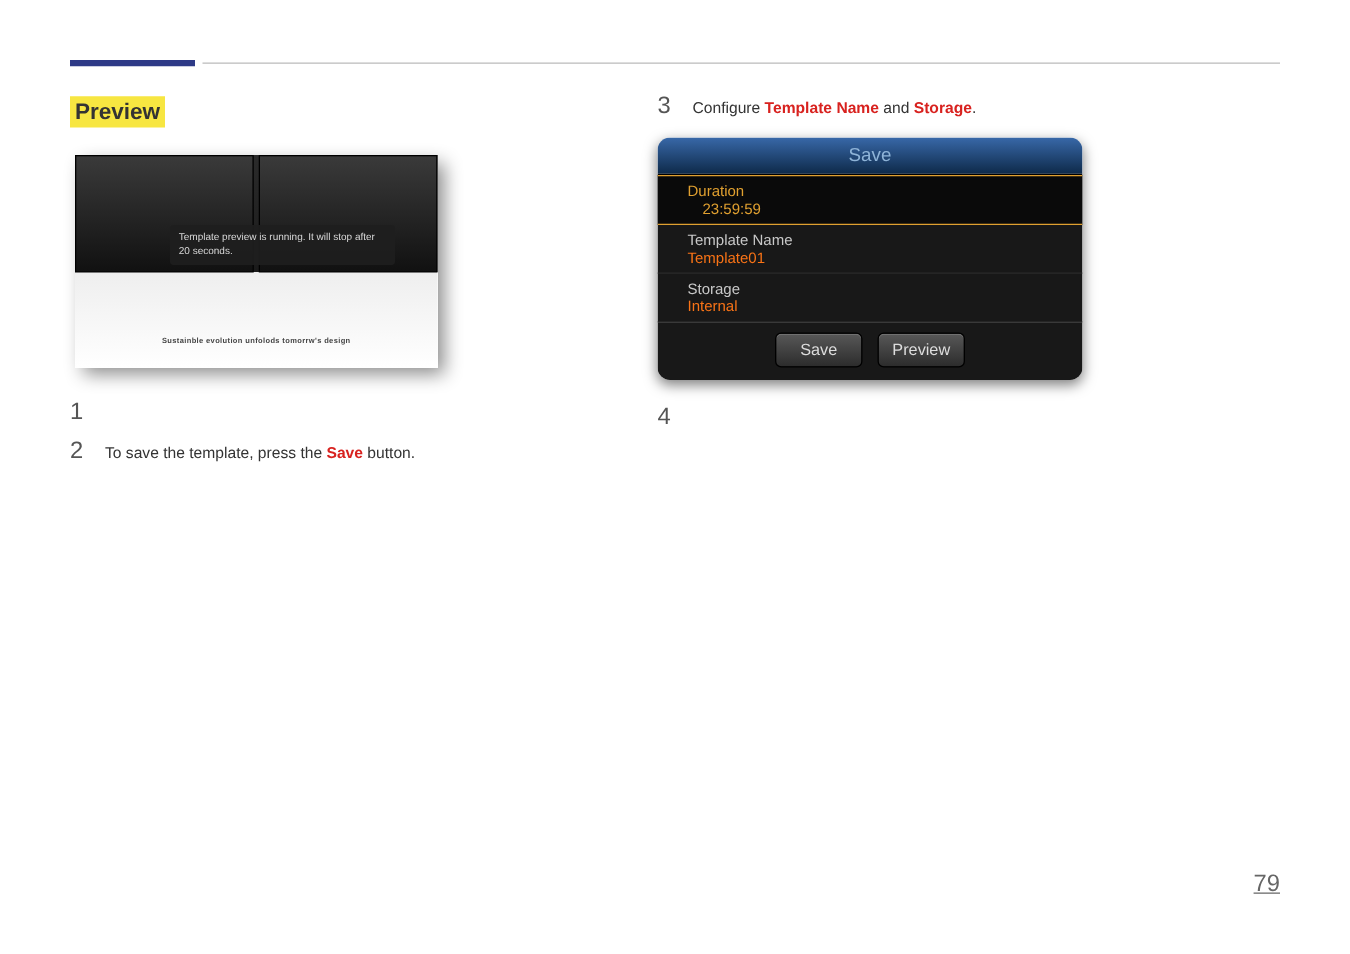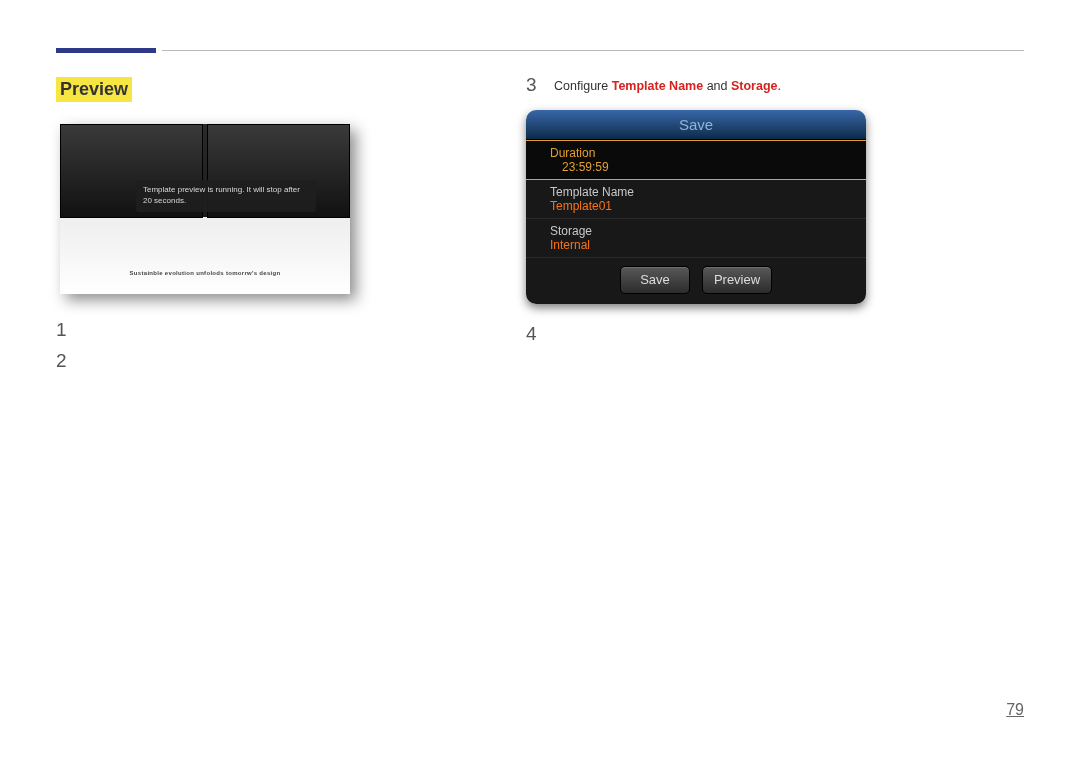--- a/index.html
+++ b/index.html
@@ -173,21 +173,21 @@
     display:flex;
     align-items:center;
     justify-content:center;
     box-shadow: inset 0 1px 0 rgba(255,255,255,0.15);
   }
 
   .page-number {
     position:absolute;
     right:56px;
     bottom:44px;
-    font-size:16px;
+    font-size:19px;
     color:#666;
     text-decoration:underline;
   }
 </style>
 </head>
 <body>
 
 <div class="page">
   <div class="header-rule">
     <div class="header-accent"></div>
@@ -206,20 +206,23 @@
         <div class="tpl-tooltip">Template preview is running. It will stop after 20 seconds.</div>
         <div class="tpl-sub">Sustainble evolution unfolods tomorrw's design</div>
       </div>
 
       <div class="steps">
         <div class="step">
           <div class="step-num">1</div>
         </div>
         <div class="step">
           <div class="step-num">2</div>
+          <div class="step-text">
+            <span>To save the template, press the </span><span class="kw">Save</span><span> button.</span>
+          </div>
         </div>
       </div>
     </div>
 
     <div class="col-right">
       <div class="step">
         <div class="step-num">3</div>
         <div class="step-text">
           <span>Configure </span><span class="kw">Template Name</span><span> and </span><span class="kw">Storage</span><span>.</span>
         </div>

